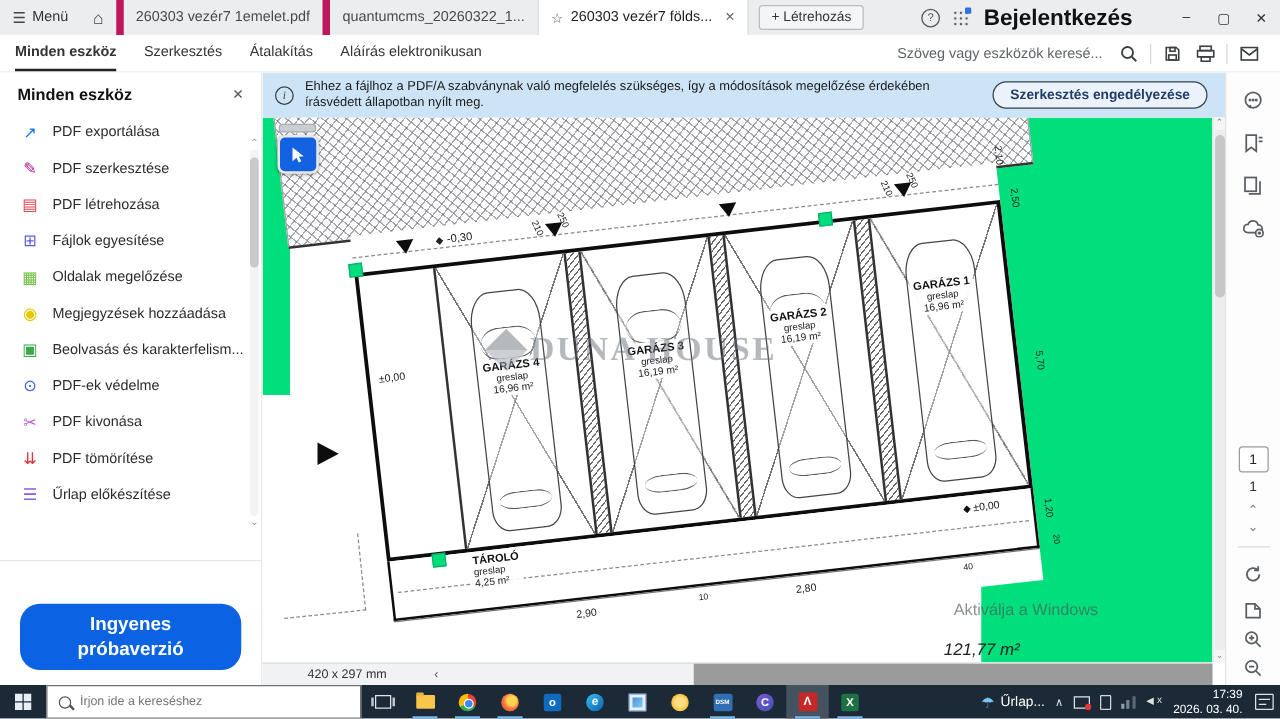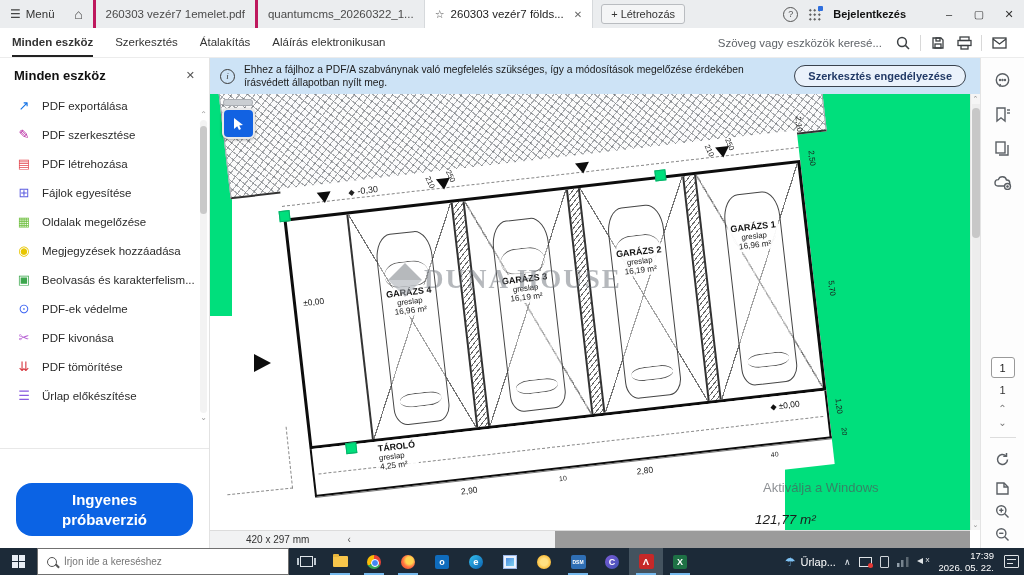--- a/index.html
+++ b/index.html
@@ -5,30 +5,30 @@
   *{margin:0;padding:0;box-sizing:border-box}
   html,body{width:1024px;height:575px;overflow:hidden}
   body{font-family:"Liberation Sans",sans-serif;color:#222;background:#fff;font-size:12px}
   .screen{position:relative;width:1024px;height:575px;background:#fff;overflow:hidden}
 
   
   .titlebar{height:28px;background:#ebedef;display:flex;align-items:center;font-size:11.5px;color:#333}
   .menu-btn{display:flex;align-items:center;gap:5px;padding:0 10px;height:100%;cursor:default}
   .hamburger{font-size:12px;color:#444}
   .home-btn{width:28px;text-align:center;font-size:14px;color:#444}
-  .tab{display:flex;align-items:center;gap:6px;height:100%;padding:0 10px;border-left:3px solid #be185d;color:#4a4a4a;white-space:nowrap}
+  .tab{display:flex;align-items:center;gap:6px;height:100%;padding:0 10px;border-left:6px solid #be185d;color:#4a4a4a;white-space:nowrap}
   .tab.active{background:#fff;border-left:1px solid #d6d9dc;border-right:1px solid #d6d9dc;color:#222}
   .tab .star{font-size:11px;color:#555}
   .tab .close-x{font-size:10px;color:#666;margin-left:4px}
   .new-tab{margin-left:8px;padding:3px 9px;border:1px solid #b9bcc0;border-radius:3px;background:#f4f5f6;font-size:11px;color:#333;white-space:nowrap}
   .tb-spacer{flex:1}
   .help-circ{width:15px;height:15px;border:1.2px solid #555;border-radius:50%;font-size:9px;display:flex;align-items:center;justify-content:center;color:#555;margin-right:10px}
   .grid-icon{width:13px;height:13px;margin-right:12px;background-image:radial-gradient(#555 1.1px,transparent 1.2px);background-size:4.5px 4.5px;background-position:0 0;position:relative}
   .grid-icon::after{content:"";position:absolute;right:-2px;top:-2px;width:5px;height:5px;background:#2f6fde;border-radius:1px}
-  .sign-in{font-weight:bold;font-size:11px;color:#111;margin-right:28px}
+  .sign-in{font-weight:bold;font-size:18px;color:#111;margin-right:28px}
   .win-ctrl{width:30px;height:100%;display:flex;align-items:center;justify-content:center;font-size:11px;color:#333}
 
   
   .menubar{height:30px;background:#fff;display:flex;align-items:center;padding:0 12px;border-bottom:1px solid #ececec;font-size:11.5px}
   .mb-item{margin-right:22px;color:#333;height:100%;display:flex;align-items:center;border-bottom:2px solid transparent}
   .mb-item.active{border-bottom:2px solid #222;font-weight:bold}
   .mb-spacer{flex:1}
   .mb-search-label{color:#5f6368;margin-right:8px;white-space:nowrap}
   .mb-ic{width:26px;display:flex;align-items:center;justify-content:center;color:#3c4043}
   .mb-div{width:1px;height:16px;background:#d8d8d8;margin:0 4px}
@@ -565,18 +565,18 @@
         <span class="umb">☂</span>
         <span>Űrlap...</span>
       </div>
       <span class="tray-chev">∧</span>
       <span class="ti-display"></span>
       <span class="ti-tablet"></span>
       <span class="ti-net"></span>
       <span class="ti-vol"></span>
       <div class="clock">
         <span>17:39</span>
-        <span>2026. 05. 22.</span>
+        <span>2026. 03. 40.</span>
       </div>
       <span class="notif-tray"></span>
     </div>
   </div>
 </div>
 
 </body></html>

